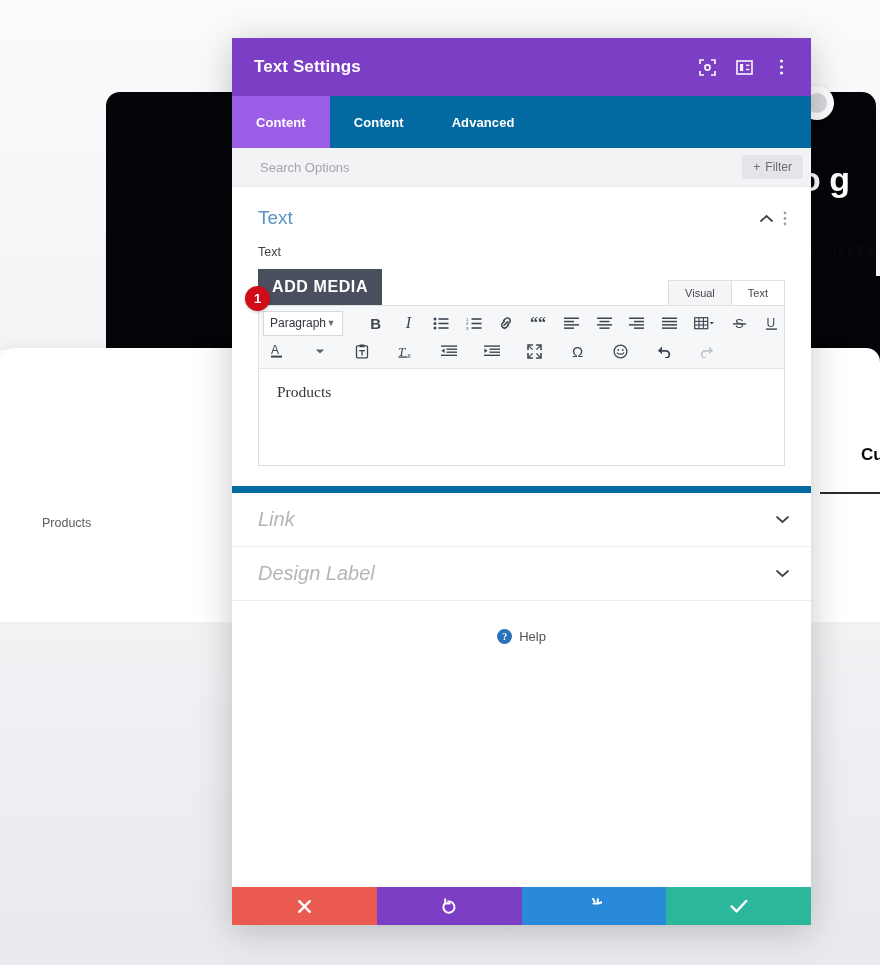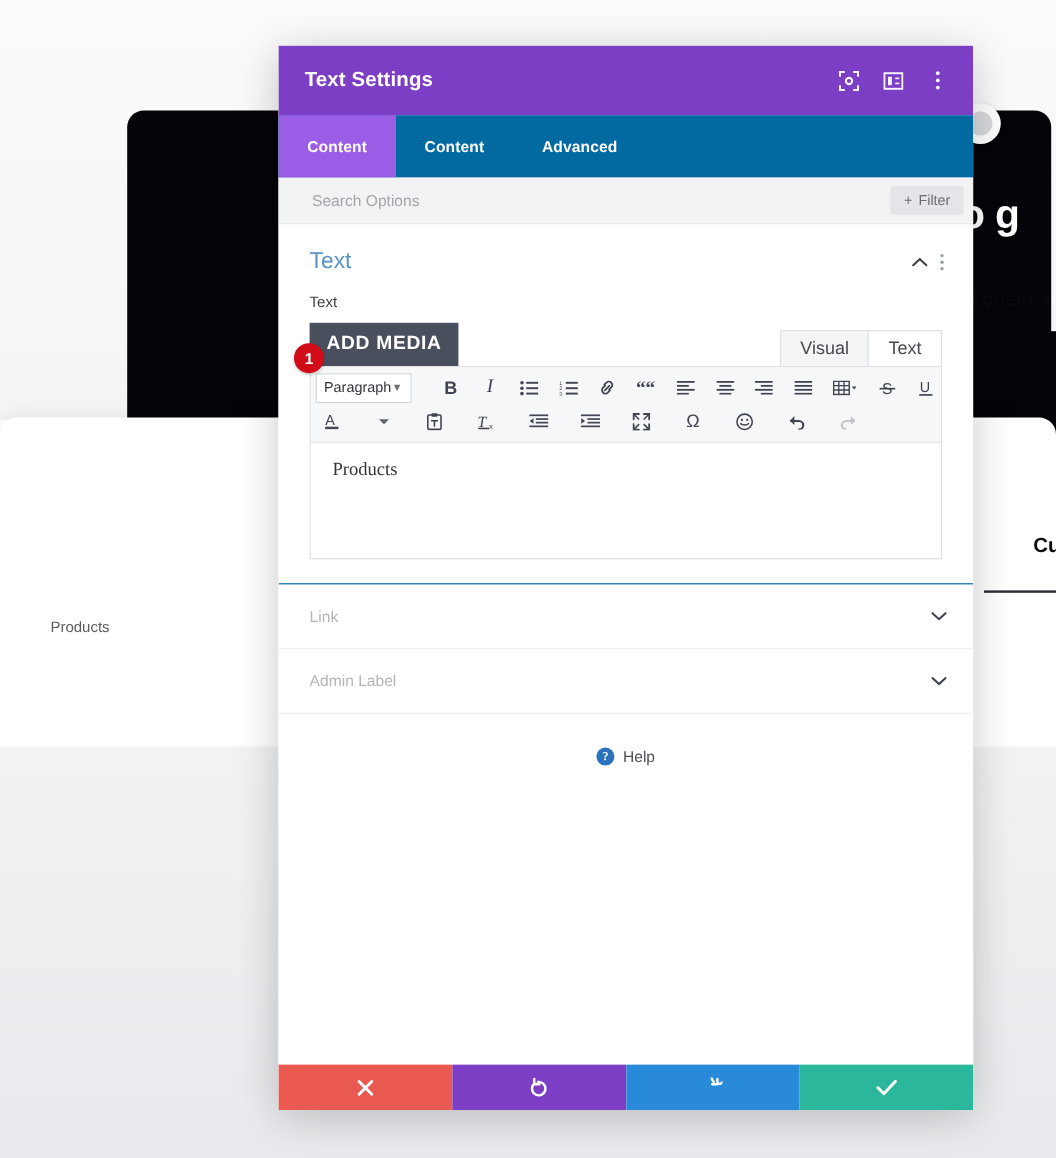--- a/index.html
+++ b/index.html
@@ -229,21 +229,21 @@
   .modal-body {
     flex: 1 1 auto;
     overflow: hidden;
     background: #ffffff;
     position: relative;
   }
 
   
   .section-open {
     padding: 0 0 20px 0;
-    border-bottom: 1px solid #0369a1;
+    border-bottom: 7px solid #0369a1;
   }
   .section-open-head {
     display: flex;
     align-items: center;
     padding: 20px 18px 8px 26px;
   }
   .section-open-title {
     flex: 1 1 auto;
     color: #5a93c4;
     font-size: 19px;
@@ -279,21 +279,21 @@
     padding: 9px 14px;
     cursor: pointer;
     font-family: "Liberation Sans", sans-serif;
   }
   .vt-tabs {
     margin-left: auto;
     display: flex;
     align-items: flex-end;
   }
   .vt-tab {
-    font-size: 15px;
+    font-size: 11px;
     color: #46484e;
     padding: 6px 16px 6px 16px;
     border: 1px solid #dfe0e2;
     border-bottom: none;
     cursor: pointer;
     background: #f4f5f6;
     margin-left: -1px;
   }
   .vt-tab.active {
     background: #ffffff;
@@ -378,22 +378,23 @@
   .section-closed {
     height: 53px;
     border-bottom: 1px solid #ededed;
     display: flex;
     align-items: center;
     padding: 0 18px 0 26px;
     cursor: pointer;
   }
   .section-closed-title {
     flex: 1 1 auto;
-    font-size: 13px;
+    font-size: 20px;
     color: #b3b5ba;
+    font-style: italic;
   }
 
   
   .help-row {
     display: flex;
     align-items: center;
     justify-content: center;
     gap: 7px;
     padding: 28px 0 0 0;
   }
@@ -714,21 +715,21 @@
       <div class="section-closed-title">Link</div>
       <div class="sec-chevron">
         <svg width="13" height="9" viewBox="0 0 13 9">
             <path d="M1 2L6.5 7L12 2" fill="none" stroke="#3d4148" stroke-width="1.7" stroke-linecap="round"></path>
           </svg>
       </div>
     </div>
 
 
     <div class="section-closed">
-      <div class="section-closed-title">Admin Label</div>
+      <div class="section-closed-title">Design Label</div>
       <div class="sec-chevron">
         <svg width="13" height="9" viewBox="0 0 13 9">
             <path d="M1 2L6.5 7L12 2" fill="none" stroke="#3d4148" stroke-width="1.7" stroke-linecap="round"></path>
           </svg>
       </div>
     </div>
 
     <div class="help-row">
       <div class="help-icon">?</div>
       <div class="help-text">Help</div>

